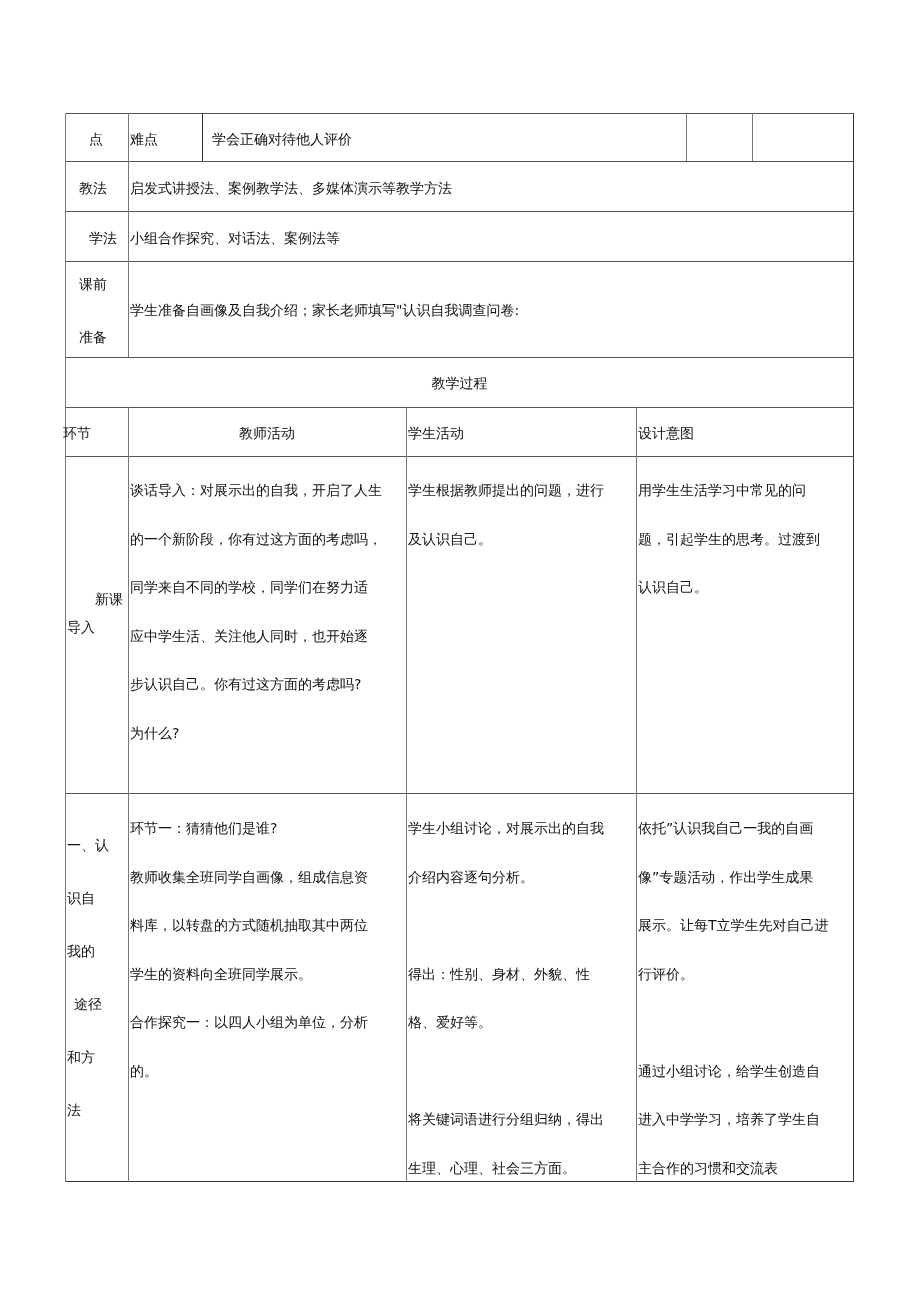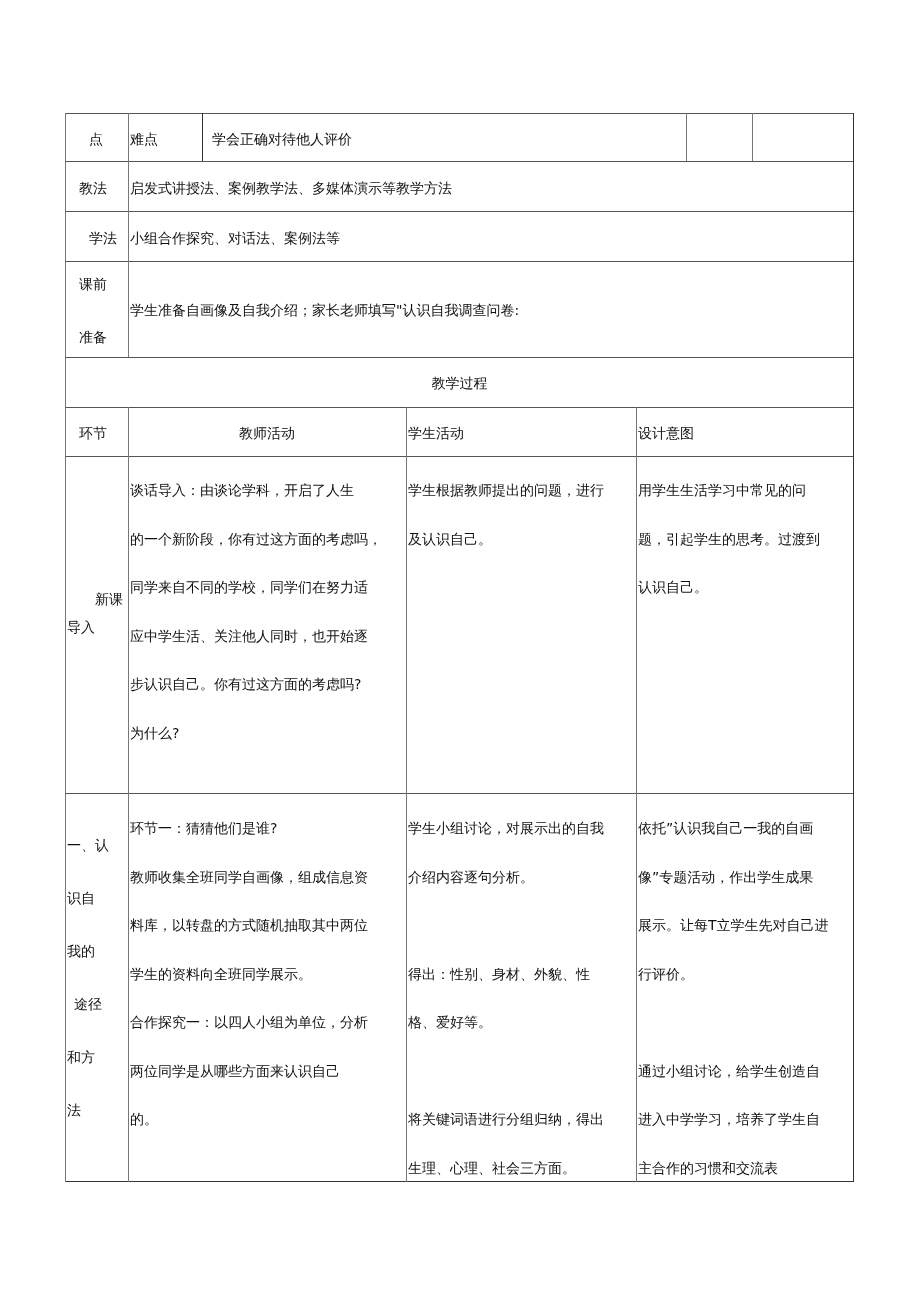--- a/index.html
+++ b/index.html
@@ -89,31 +89,31 @@
 
   <span class="txt" style="left:89px; top:230px;">学法</span>
   <span class="txt" style="left:130px; top:230px;">小组合作探究、对话法、案例法等</span>
 
   <span class="txt" style="left:79px; top:276px;">课前</span>
   <span class="txt" style="left:79px; top:329px;">准备</span>
   <span class="txt" style="left:130px; top:302px;">学生准备自画像及自我介绍；家长老师填写"认识自我调查问卷:</span>
 
   <span class="txt center" style="left:65px; width:789px; top:375px;">教学过程</span>
 
-  <span class="txt" style="left:79px; top:425px;">环节</span>
+  <span class="txt" style="left:63px; top:425px;">环节</span>
   <span class="txt center" style="left:128px; width:278px; top:425px;">教师活动</span>
   <span class="txt" style="left:408px; top:425px;">学生活动</span>
   <span class="txt" style="left:638px; top:425px;">设计意图</span>
 
   <div class="multiline" style="left:67px; top:591px;">
     <span class="ln" style="padding-left:28px;">新课</span>
     <span class="ln" style="margin-top:-21px;">导入</span>
   </div>
   <div class="multiline" style="left:130px; top:482px;">
-    <span class="ln">谈话导入：由谈论学科，开启了人生</span>
+    <span class="ln">谈话导入：对展示出的自我，开启了人生</span>
     <span class="ln">的一个新阶段，你有过这方面的考虑吗，</span>
     <span class="ln">同学来自不同的学校，同学们在努力适</span>
     <span class="ln">应中学生活、关注他人同时，也开始逐</span>
     <span class="ln">步认识自己。你有过这方面的考虑吗?</span>
     <span class="ln">为什么?</span>
   </div>
   <div class="multiline" style="left:408px; top:482px;">
     <span class="ln">学生根据教师提出的问题，进行</span>
     <span class="ln">及认识自己。</span>
   </div>
@@ -130,21 +130,20 @@
     <span class="ln" style="height:53px;text-align:center;">途径</span>
     <span class="ln" style="height:53px;">和方</span>
     <span class="ln" style="height:53px;">法</span>
   </div>
   <div class="multiline" style="left:130px; top:820px;">
     <span class="ln">环节一：猜猜他们是谁?</span>
     <span class="ln">教师收集全班同学自画像，组成信息资</span>
     <span class="ln">料库，以转盘的方式随机抽取其中两位</span>
     <span class="ln">学生的资料向全班同学展示。</span>
     <span class="ln">合作探究一：以四人小组为单位，分析</span>
-    <span class="ln">两位同学是从哪些方面来认识自己</span>
     <span class="ln">的。</span>
   </div>
   <div class="multiline" style="left:408px; top:820px;">
     <span class="ln">学生小组讨论，对展示出的自我</span>
     <span class="ln">介绍内容逐句分析。</span>
     <span class="ln"></span>
     <span class="ln">得出：性别、身材、外貌、性</span>
     <span class="ln">格、爱好等。</span>
     <span class="ln"></span>
     <span class="ln">将关键词语进行分组归纳，得出</span>

